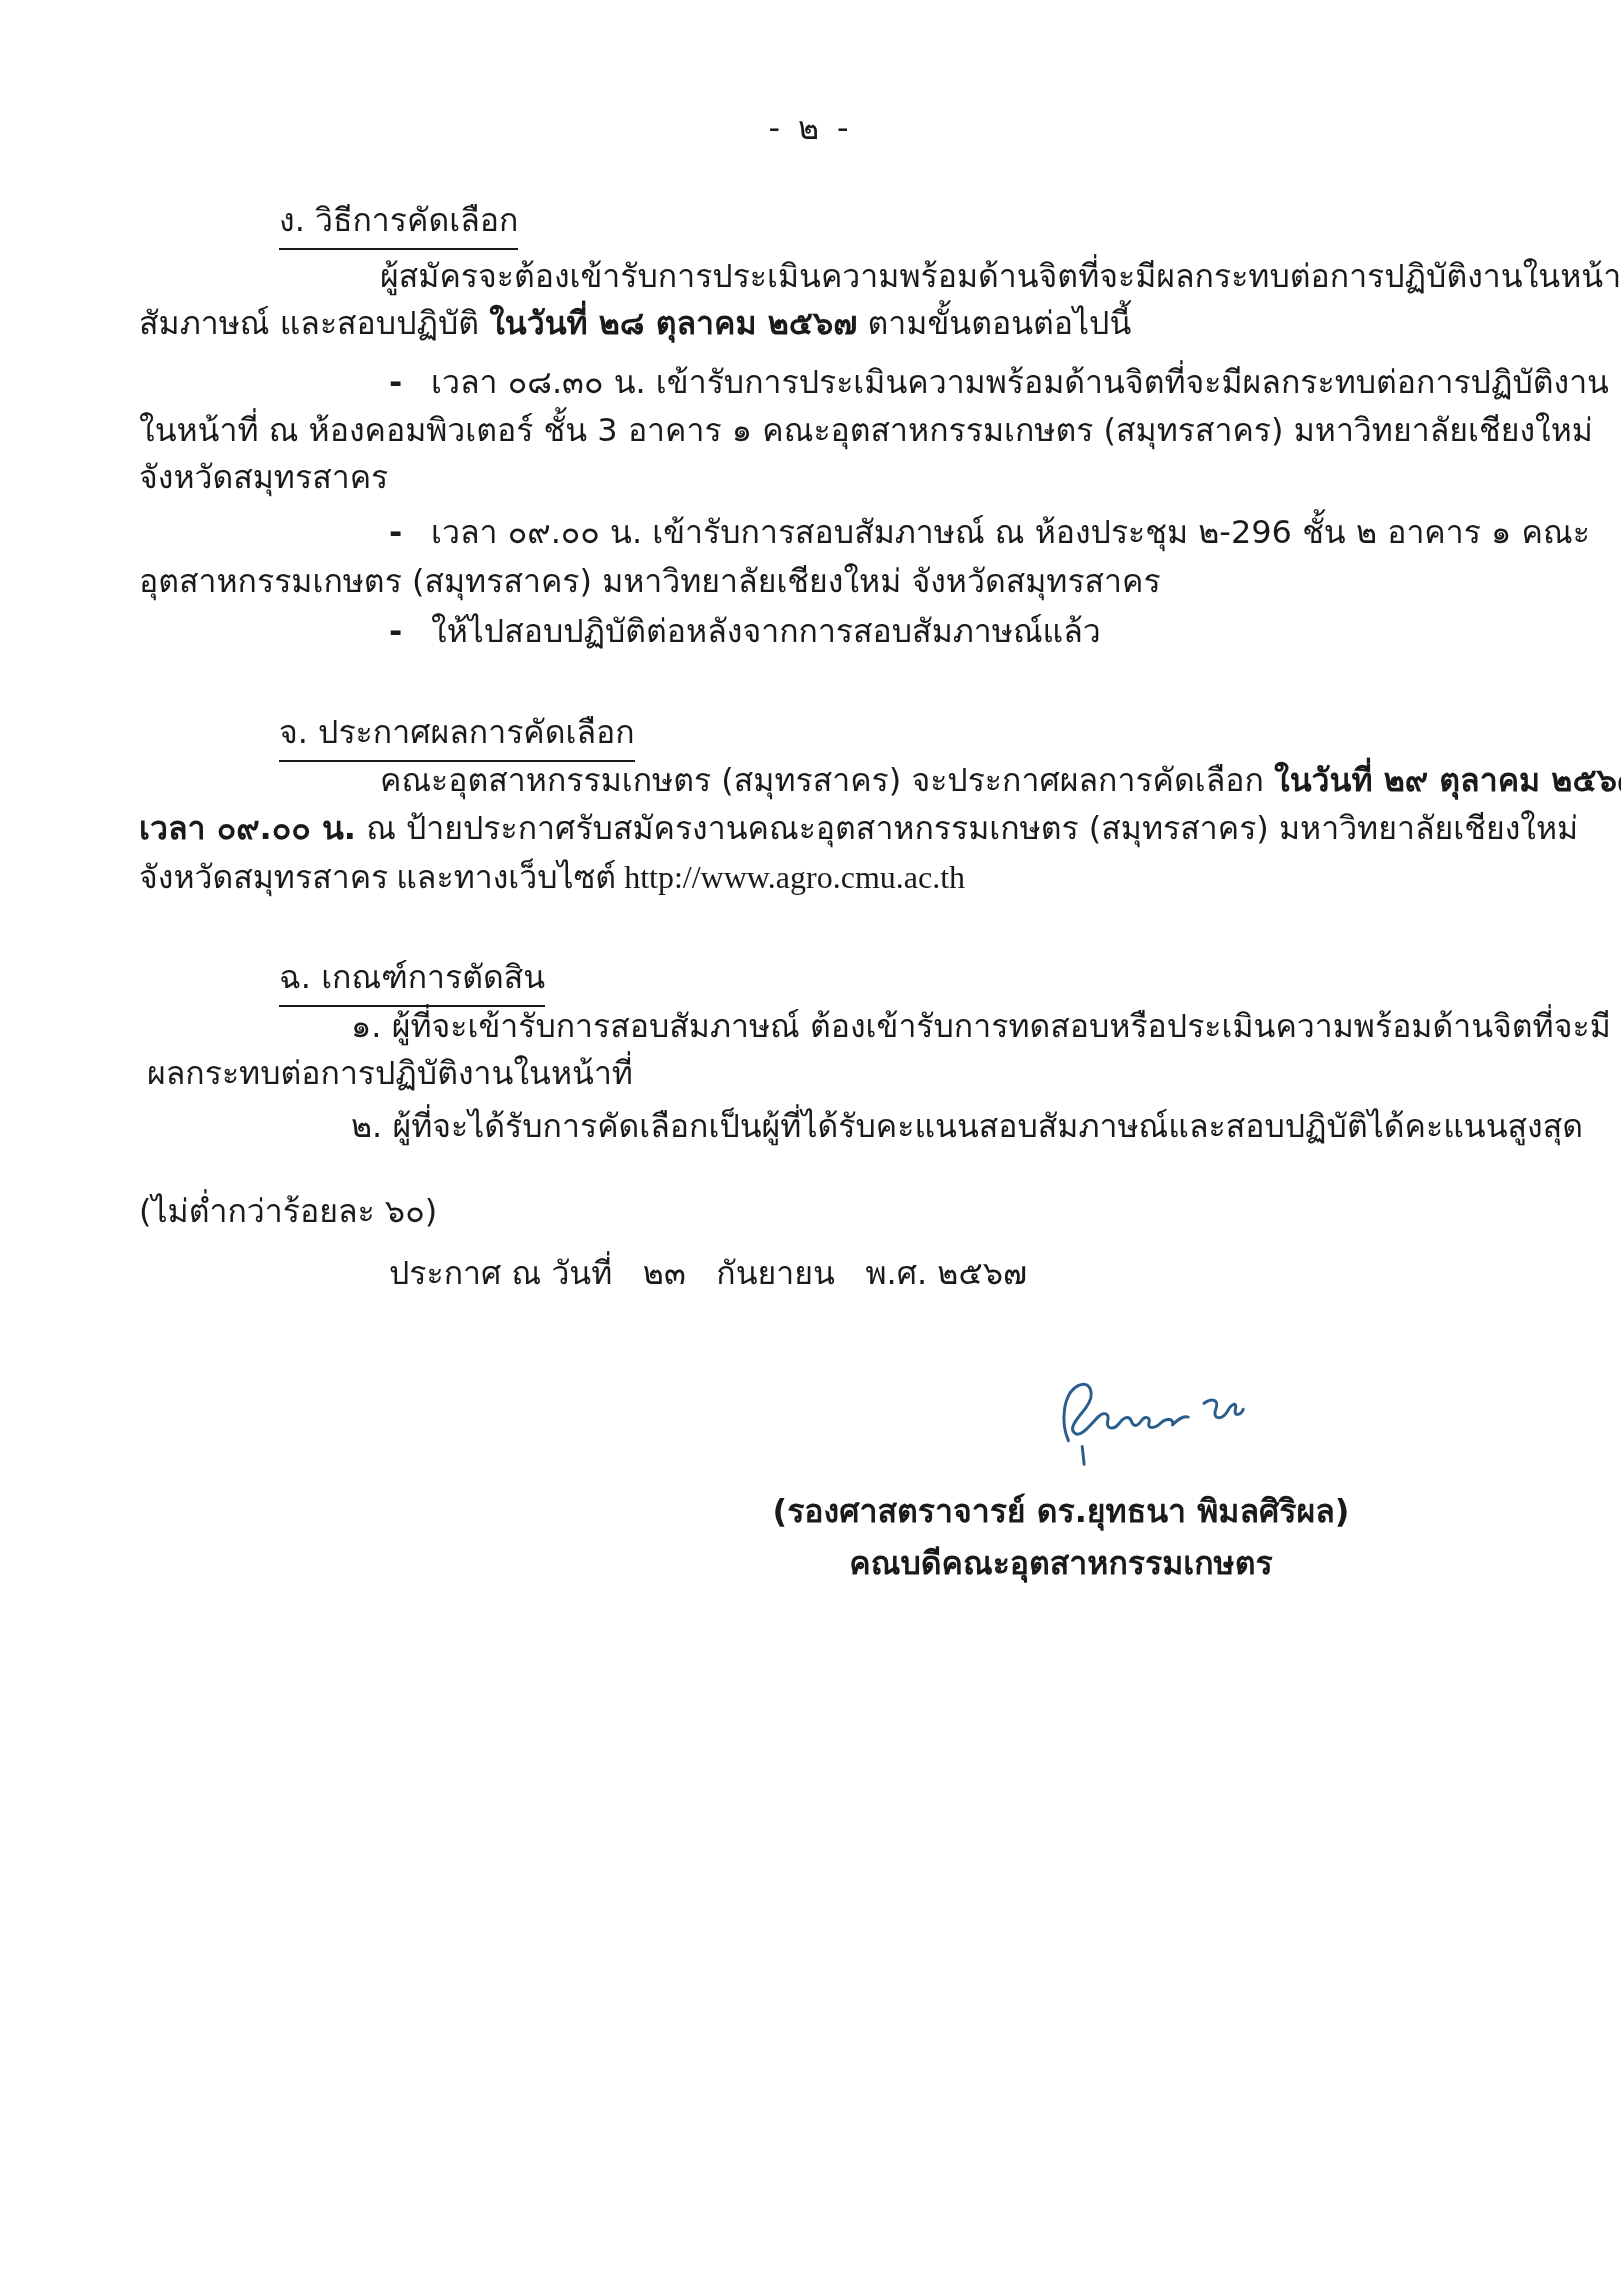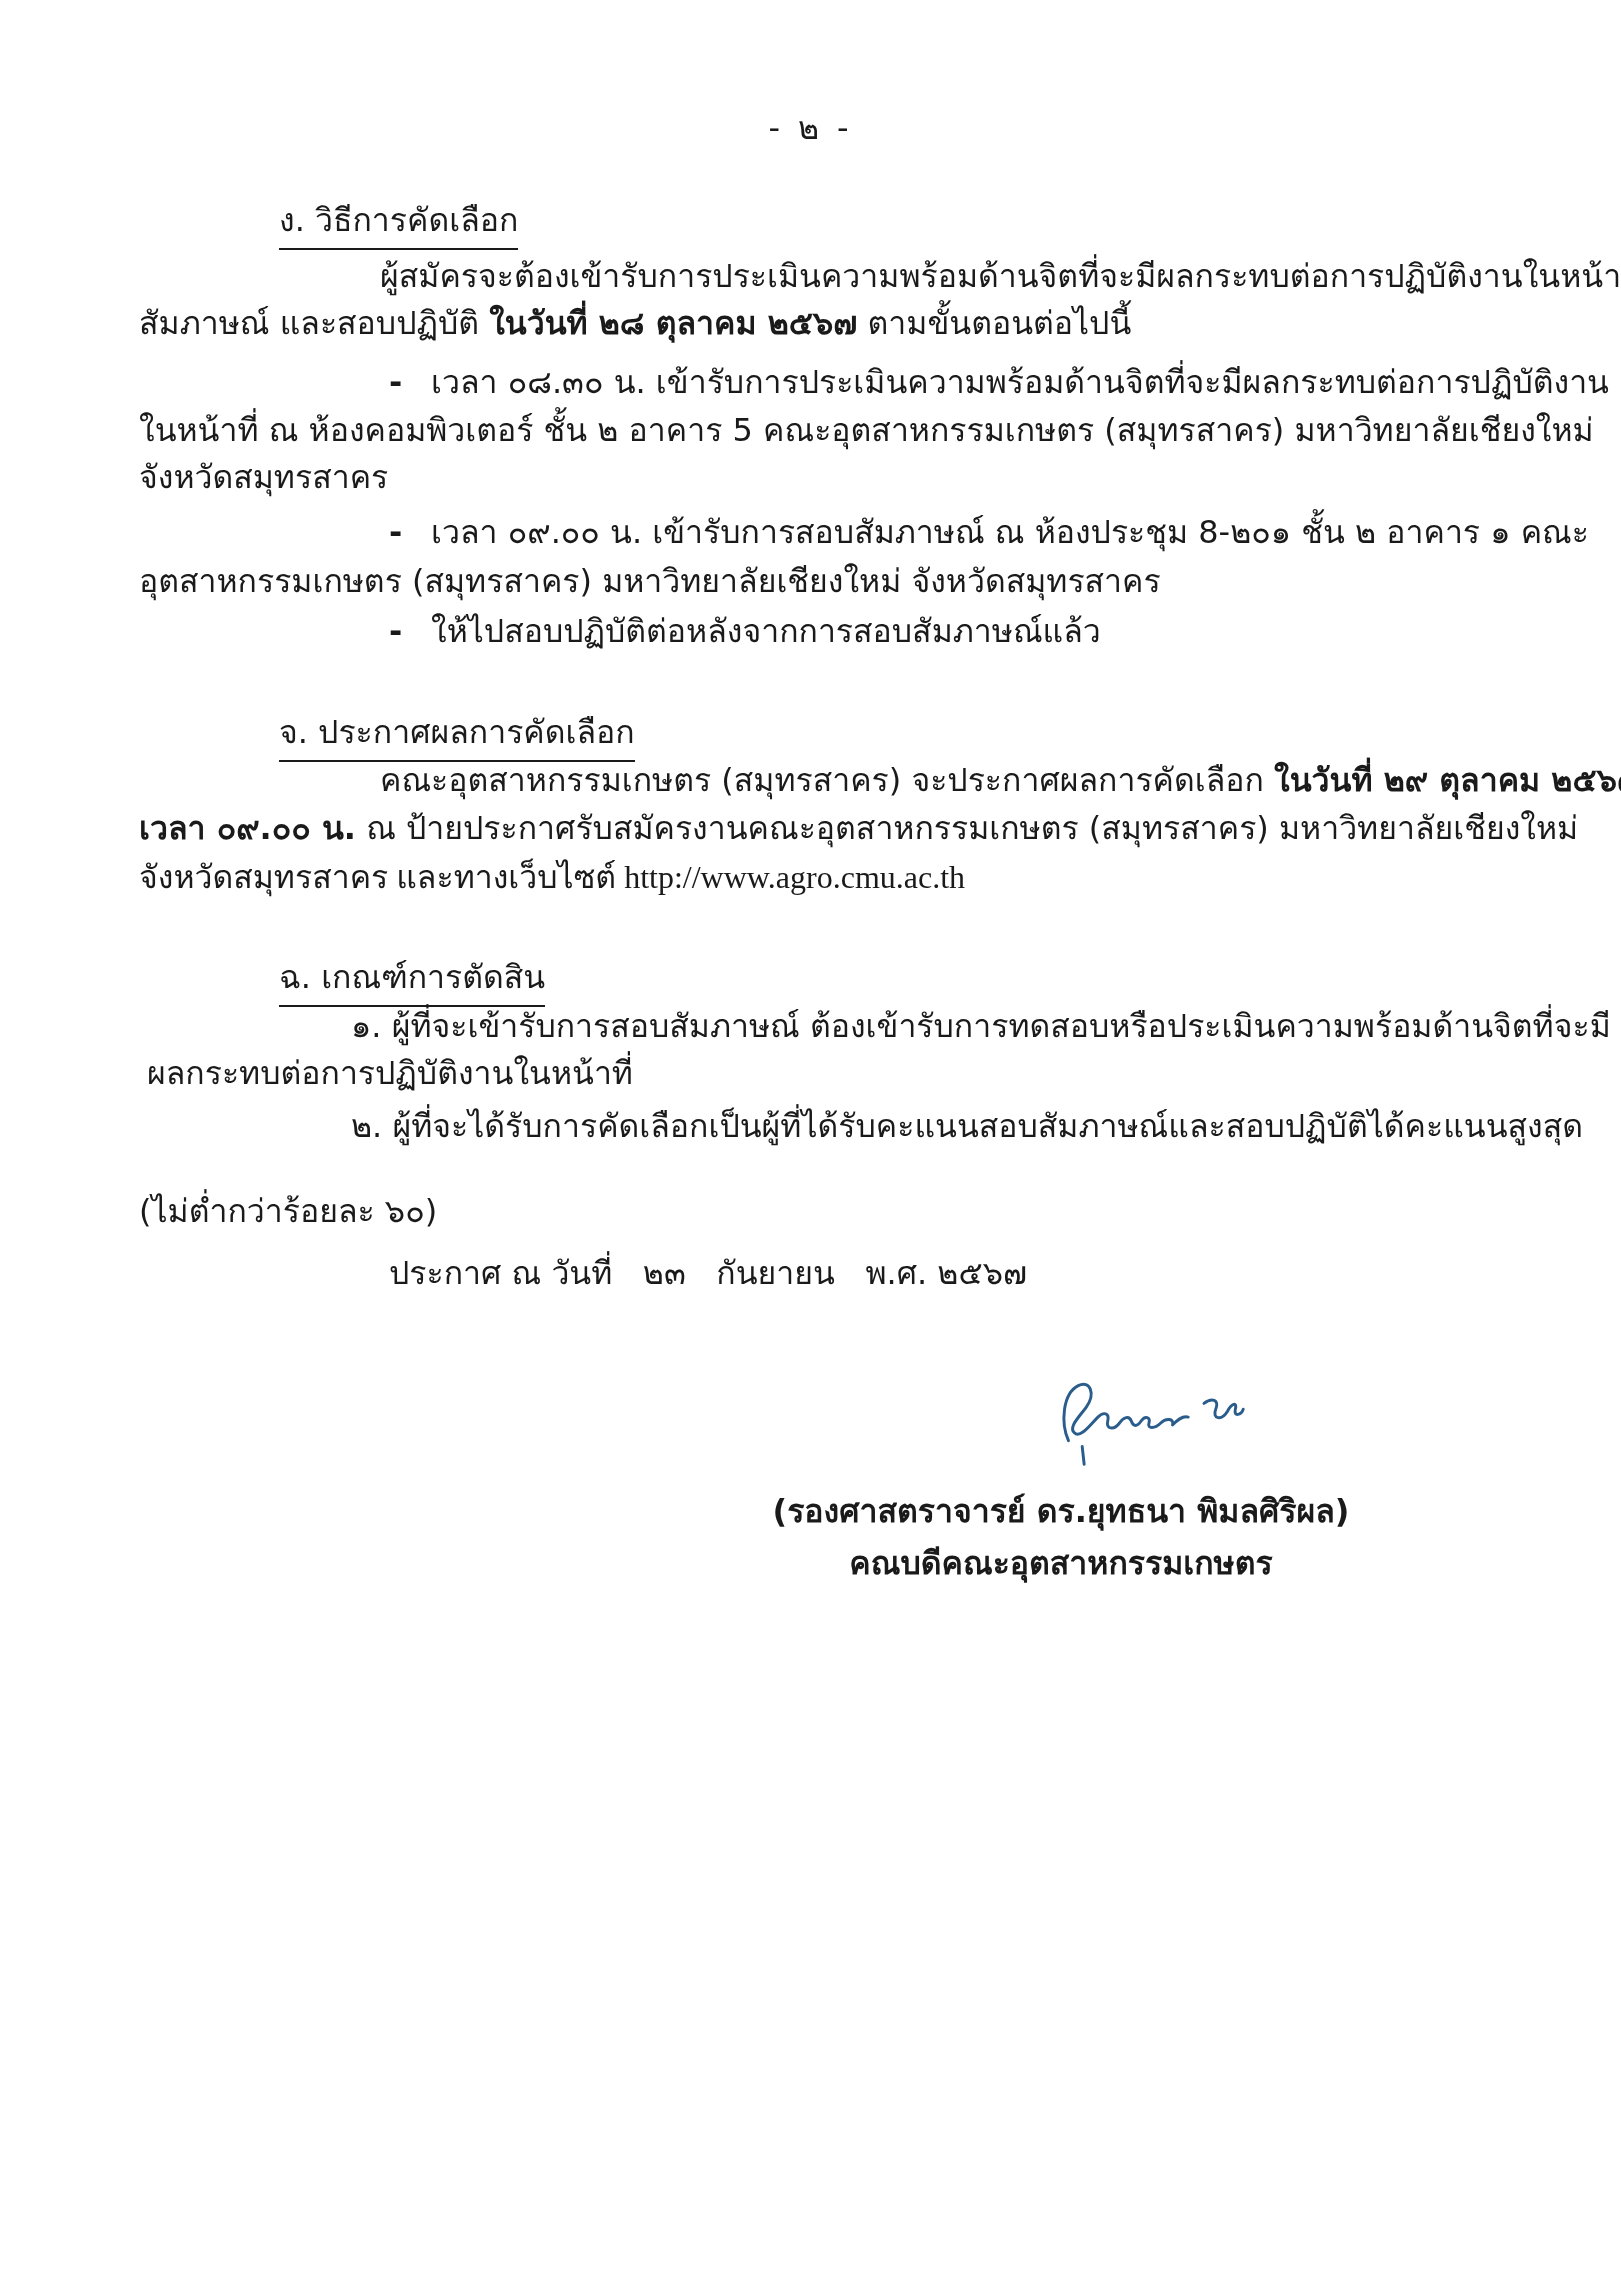--- a/index.html
+++ b/index.html
@@ -63,25 +63,25 @@
 
   <div class="line" style="left:380px; top:250px;">ผู้สมัครจะต้องเข้ารับการประเมินความพร้อมด้านจิตที่จะมีผลกระทบต่อการปฏิบัติงานในหน้าที่,สอบ</div>
 
   <div class="line" style="left:139px; top:297px;">
     <span>สัมภาษณ์ และสอบปฏิบัติ </span><span class="bold">ในวันที่ ๒๘ ตุลาคม ๒๕๖๗</span><span> ตามขั้นตอนต่อไปนี้</span>
   </div>
 
   <div class="line" style="left:389px; top:356px;">
     <span class="marker">-</span><span>เวลา ๐๘.๓๐ น. เข้ารับการประเมินความพร้อมด้านจิตที่จะมีผลกระทบต่อการปฏิบัติงาน</span>
   </div>
-  <div class="line" style="left:139px; top:404px;">ในหน้าที่ ณ ห้องคอมพิวเตอร์ ชั้น ๒ อาคาร 5 คณะอุตสาหกรรมเกษตร (สมุทรสาคร) มหาวิทยาลัยเชียงใหม่</div>
+  <div class="line" style="left:139px; top:404px;">ในหน้าที่ ณ ห้องคอมพิวเตอร์ ชั้น 3 อาคาร ๑ คณะอุตสาหกรรมเกษตร (สมุทรสาคร) มหาวิทยาลัยเชียงใหม่</div>
   <div class="line" style="left:139px; top:451px;">จังหวัดสมุทรสาคร</div>
 
   <div class="line" style="left:389px; top:506px;">
-    <span class="marker">-</span><span>เวลา ๐๙.๐๐ น. เข้ารับการสอบสัมภาษณ์ ณ ห้องประชุม 8-๒๐๑ ชั้น ๒ อาคาร ๑ คณะ</span>
+    <span class="marker">-</span><span>เวลา ๐๙.๐๐ น. เข้ารับการสอบสัมภาษณ์ ณ ห้องประชุม ๒-296 ชั้น ๒ อาคาร ๑ คณะ</span>
   </div>
   <div class="line" style="left:139px; top:555px;">อุตสาหกรรมเกษตร (สมุทรสาคร) มหาวิทยาลัยเชียงใหม่ จังหวัดสมุทรสาคร</div>
 
   <div class="line" style="left:389px; top:605px;">
     <span class="marker">-</span><span>ให้ไปสอบปฏิบัติต่อหลังจากการสอบสัมภาษณ์แล้ว</span>
   </div>
 
   <div class="line" style="left:279px; top:706px;">
     <span class="heading">จ. ประกาศผลการคัดเลือก</span>
   </div>

